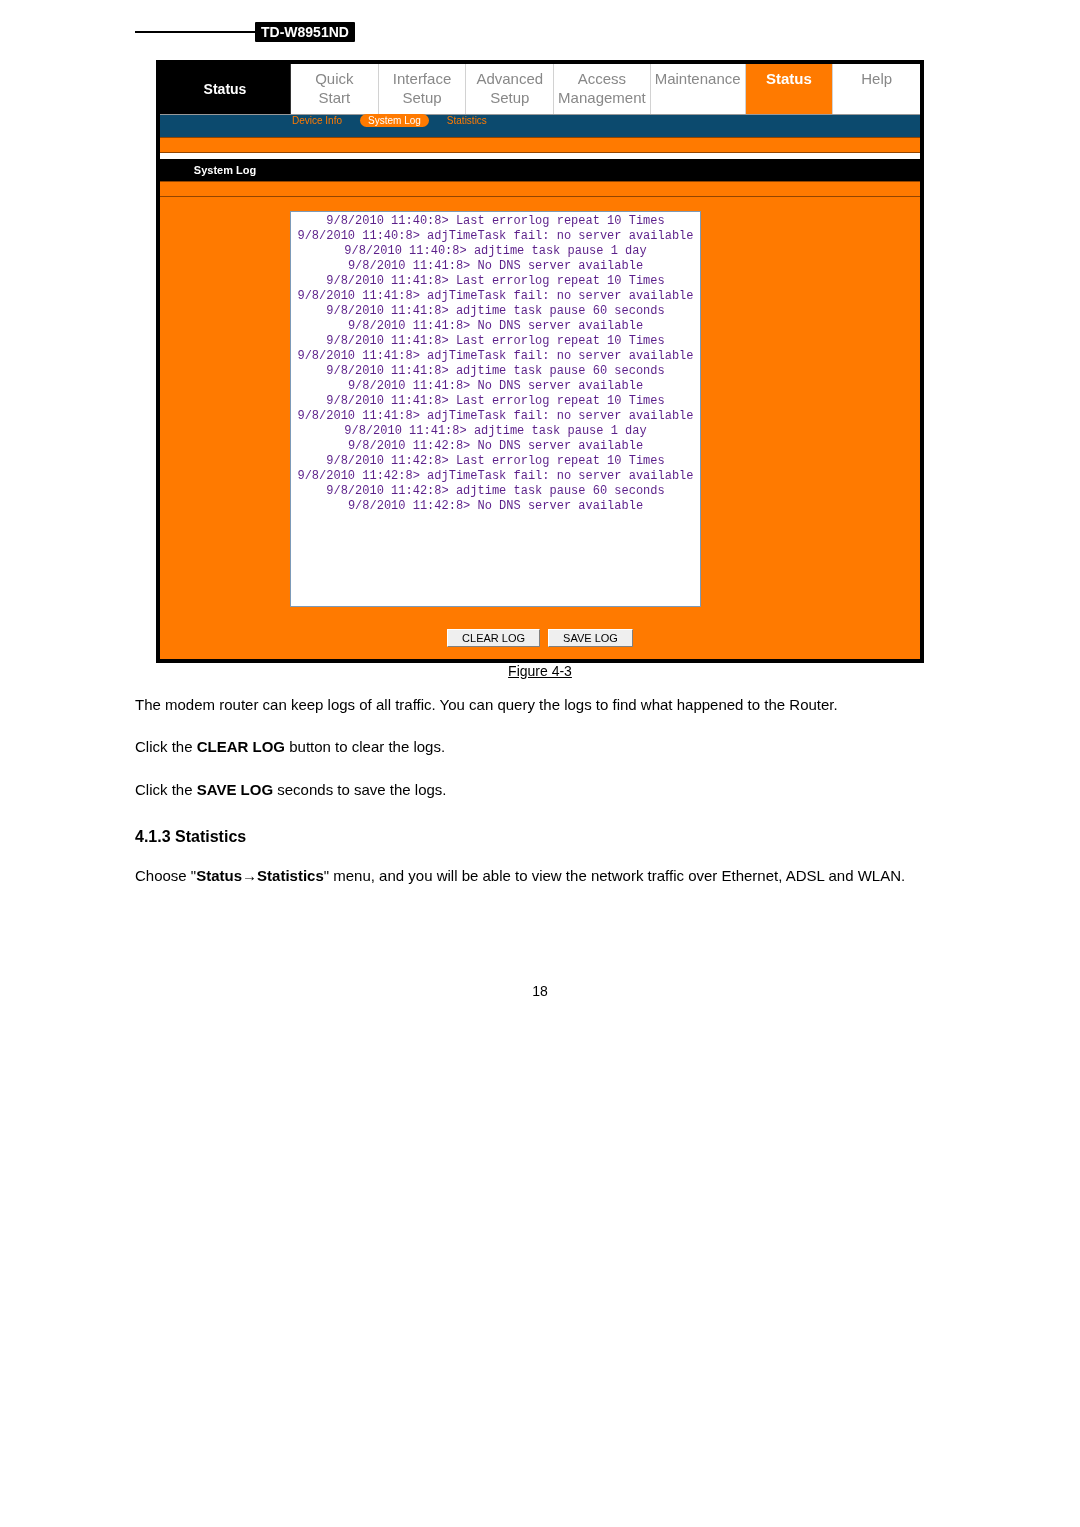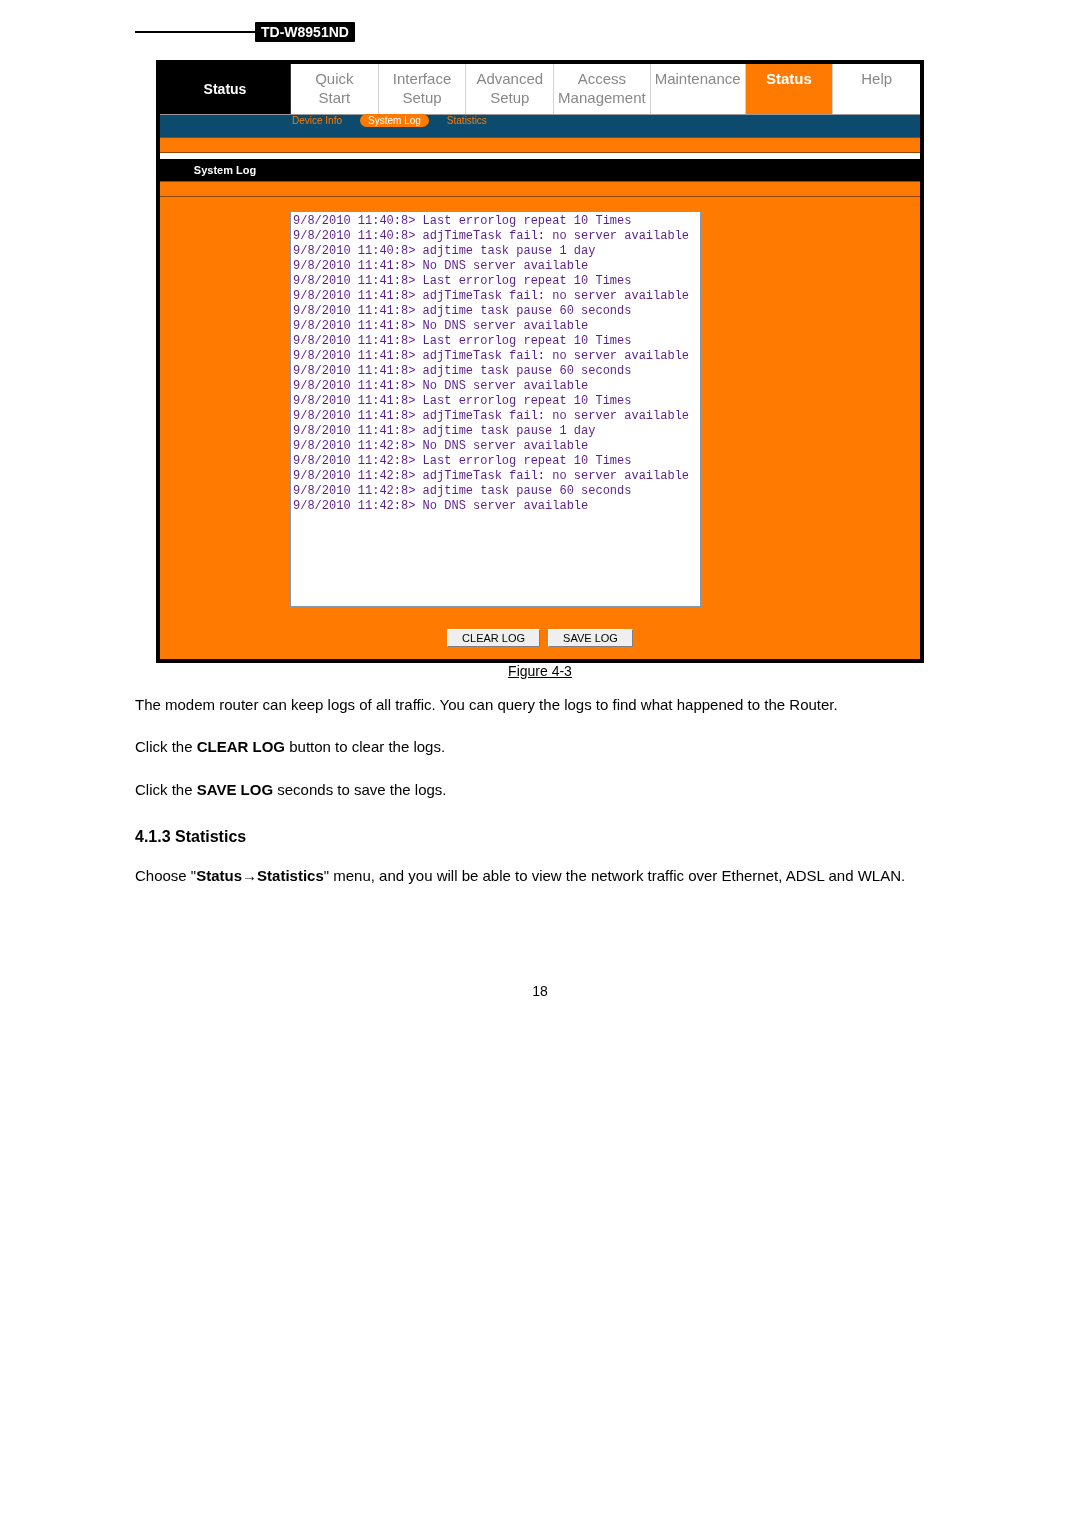--- a/index.html
+++ b/index.html
@@ -151,20 +151,21 @@
     color: #5b1f8a;
     width: 405px;
     height: 390px;
     border: 1px solid #7c9ab8;
     padding: 2px 2px;
     resize: none;
     background: #fff;
     line-height: 1.25;
     overflow-y: scroll;
     display: block;
+    text-align: center;
   }
   .btn-row {
     background: #ff7a00;
     display: flex;
     justify-content: center;
     gap: 8px;
     padding: 10px 0 12px 0;
   }
   .btn-classic {
     font-family: Verdana, Arial, sans-serif;

